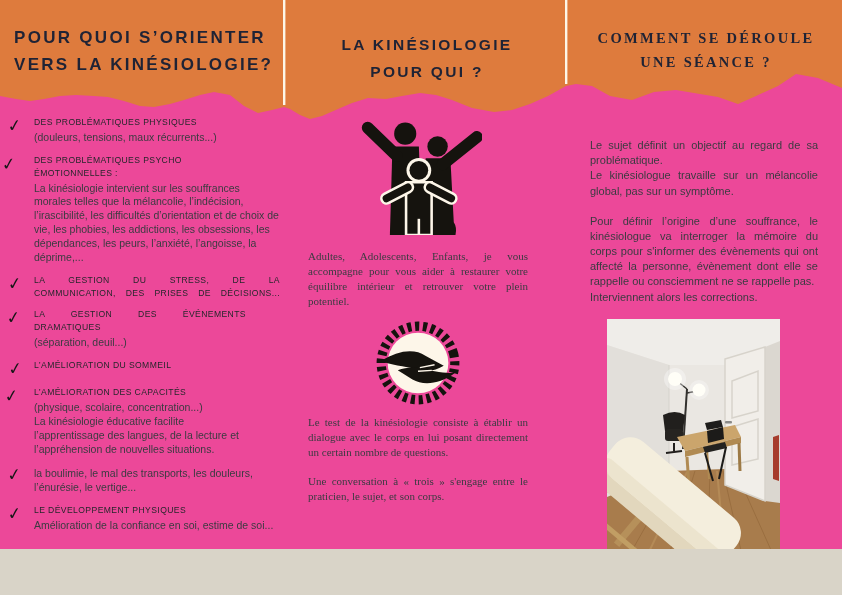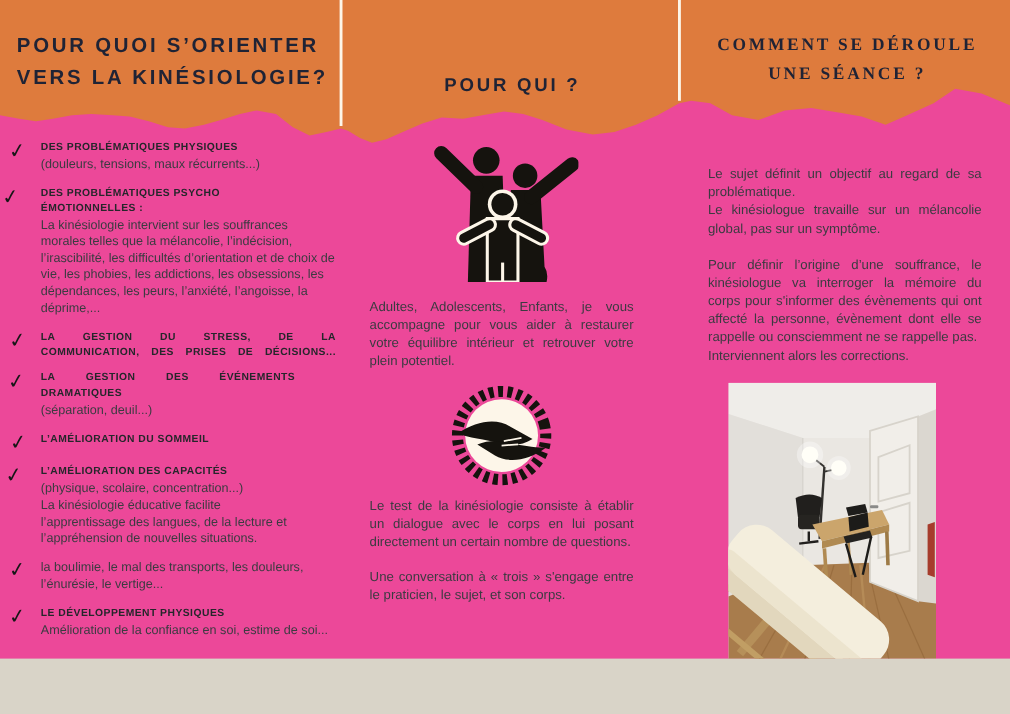--- a/index.html
+++ b/index.html
@@ -20,31 +20,31 @@
 
   
   .checklist{position:absolute;left:8px;top:116px;width:272px;}
   .item{display:flex;gap:8px;margin-bottom:9px;}
   .check{
     width:18px;flex:0 0 18px;font-size:17px;font-weight:bold;color:#161616;
     transform:rotate(-8deg);line-height:1;padding-top:1px;
   }
   .item-body{flex:1;min-width:0;}
   .item-label{
-    font-size:8.6px;font-weight:bold;letter-spacing:0.4px;color:#26262b;
+    font-size:8.6px;font-weight:normal;letter-spacing:0.4px;color:#26262b;
     line-height:1.5;white-space:pre-line;
   }
   .item-label.spread{text-align:justify;text-align-last:justify;}
   .item-label.i4{width:212px;}
   .item-detail{font-size:10.5px;line-height:1.32;color:#3b3b41;margin-top:2px;white-space:pre-line;}
 
   
   .midcol{position:absolute;left:308px;top:120px;width:220px;}
   .family-icon{display:block;margin:0 auto;width:128px;height:115px;}
-  .midcol p{margin:0;font-size:11px;line-height:1.36;text-align:justify;color:#3b3b41;}
+  .midcol p{margin:0;font-size:11px;line-height:1.36;text-align:justify;color:#3b3b41;font-family:Liberation Serif, serif;}
   .mid-p1{margin-top:14px !important;}
   .mid-p2{margin-top:15px !important;}
   .hands-logo{display:block;margin:8px auto 0;width:92px;height:92px;}
   .mid-p3{margin-top:6px !important;}
   .mid-p4{margin-top:14px !important;}
 
   
   .rightcol{position:absolute;left:590px;top:138px;width:228px;}
   .rightcol p{margin:0;font-size:11px;line-height:1.38;text-align:justify;color:#3b3b41;white-space:pre-line;}
   .right-p2{margin-top:15px !important;}
@@ -62,21 +62,21 @@
       272,110 258,113 244,106 230,95 214,92 200,95 184,100 170,104 154,107 140,106 124,101 108,97 94,96 76,95 60,96 44,99 30,101 16,99 0,96 Z"></path>
     <rect x="283" y="0" width="2.4" height="105" fill="#FDF6E9"></rect>
     <rect x="565" y="0" width="2.4" height="84" fill="#FDF6E9"></rect>
   </svg>
 
   <div class="panel-title title-left">
     <span>POUR QUOI S’ORIENTER</span><br>
     <span>VERS LA KINÉSIOLOGIE?</span>
   </div>
   <div class="panel-title title-mid">
-    <br>
+    <span>LA KINÉSIOLOGIE</span><br>
     <span>POUR QUI ?</span>
   </div>
   <div class="panel-title title-right">
     <span>COMMENT SE DÉROULE</span><br>
     <span>UNE SÉANCE ?</span>
   </div>
 
   <div class="checklist">
 
     <div class="item">

